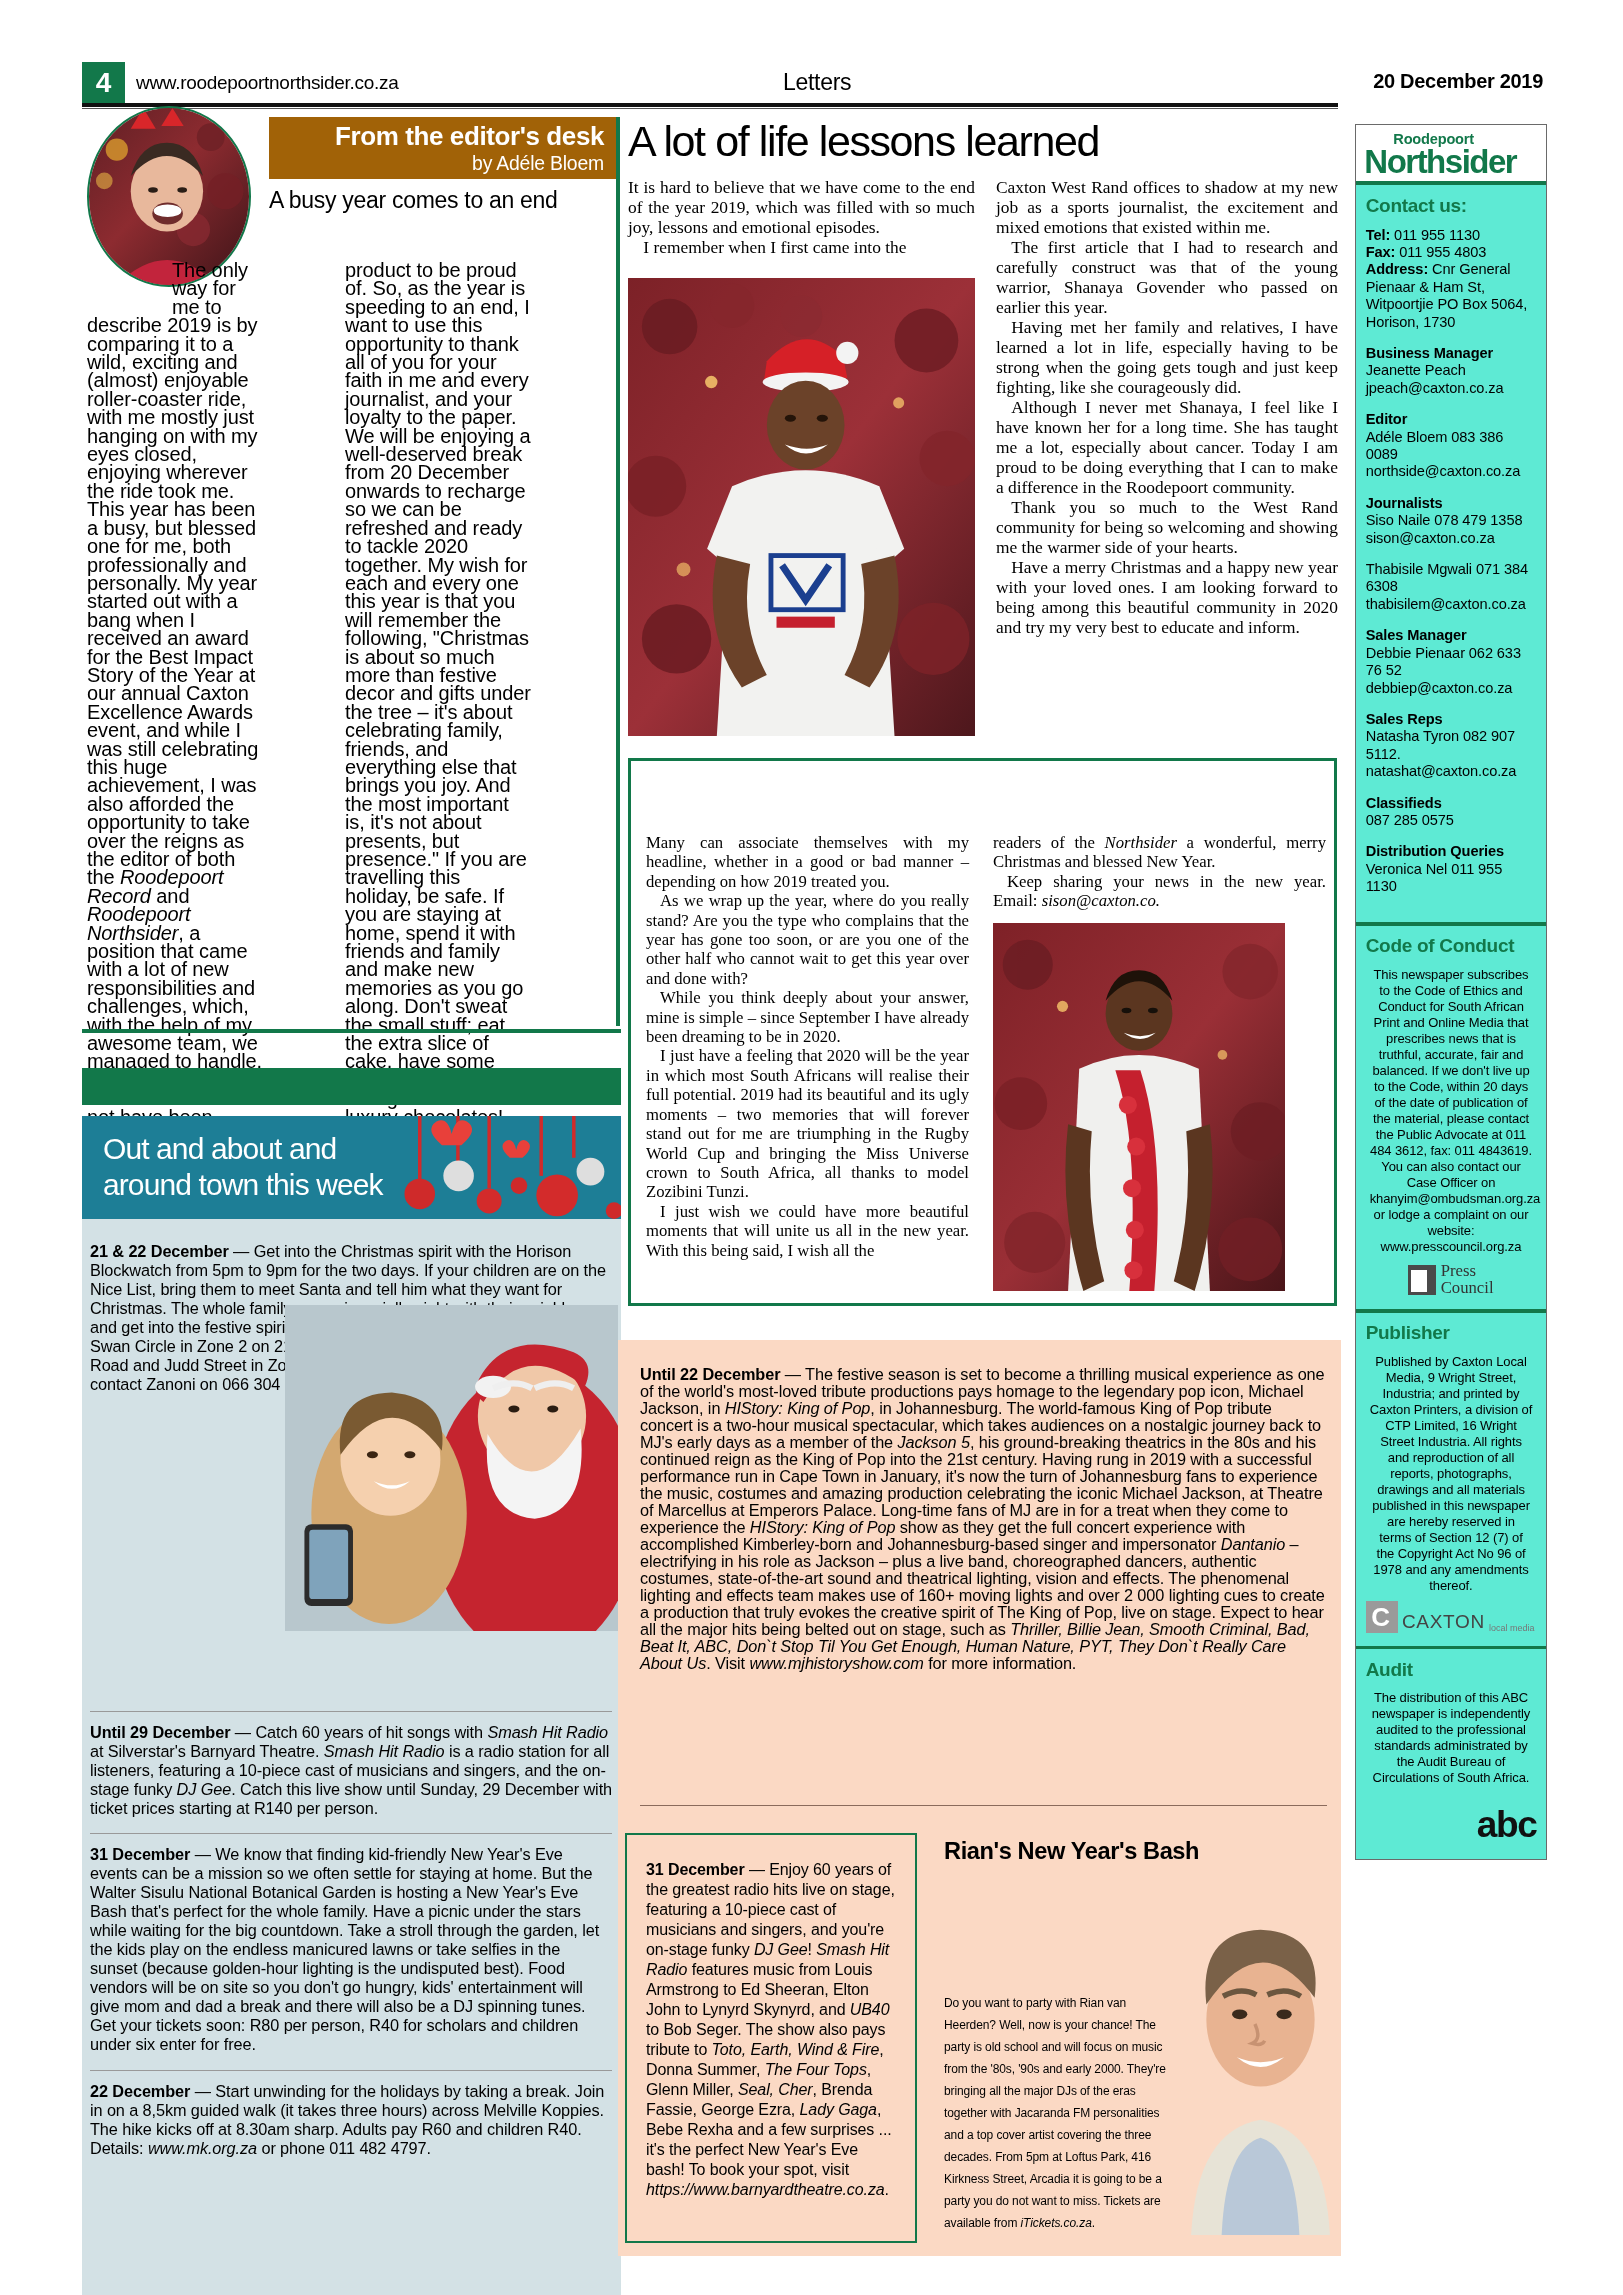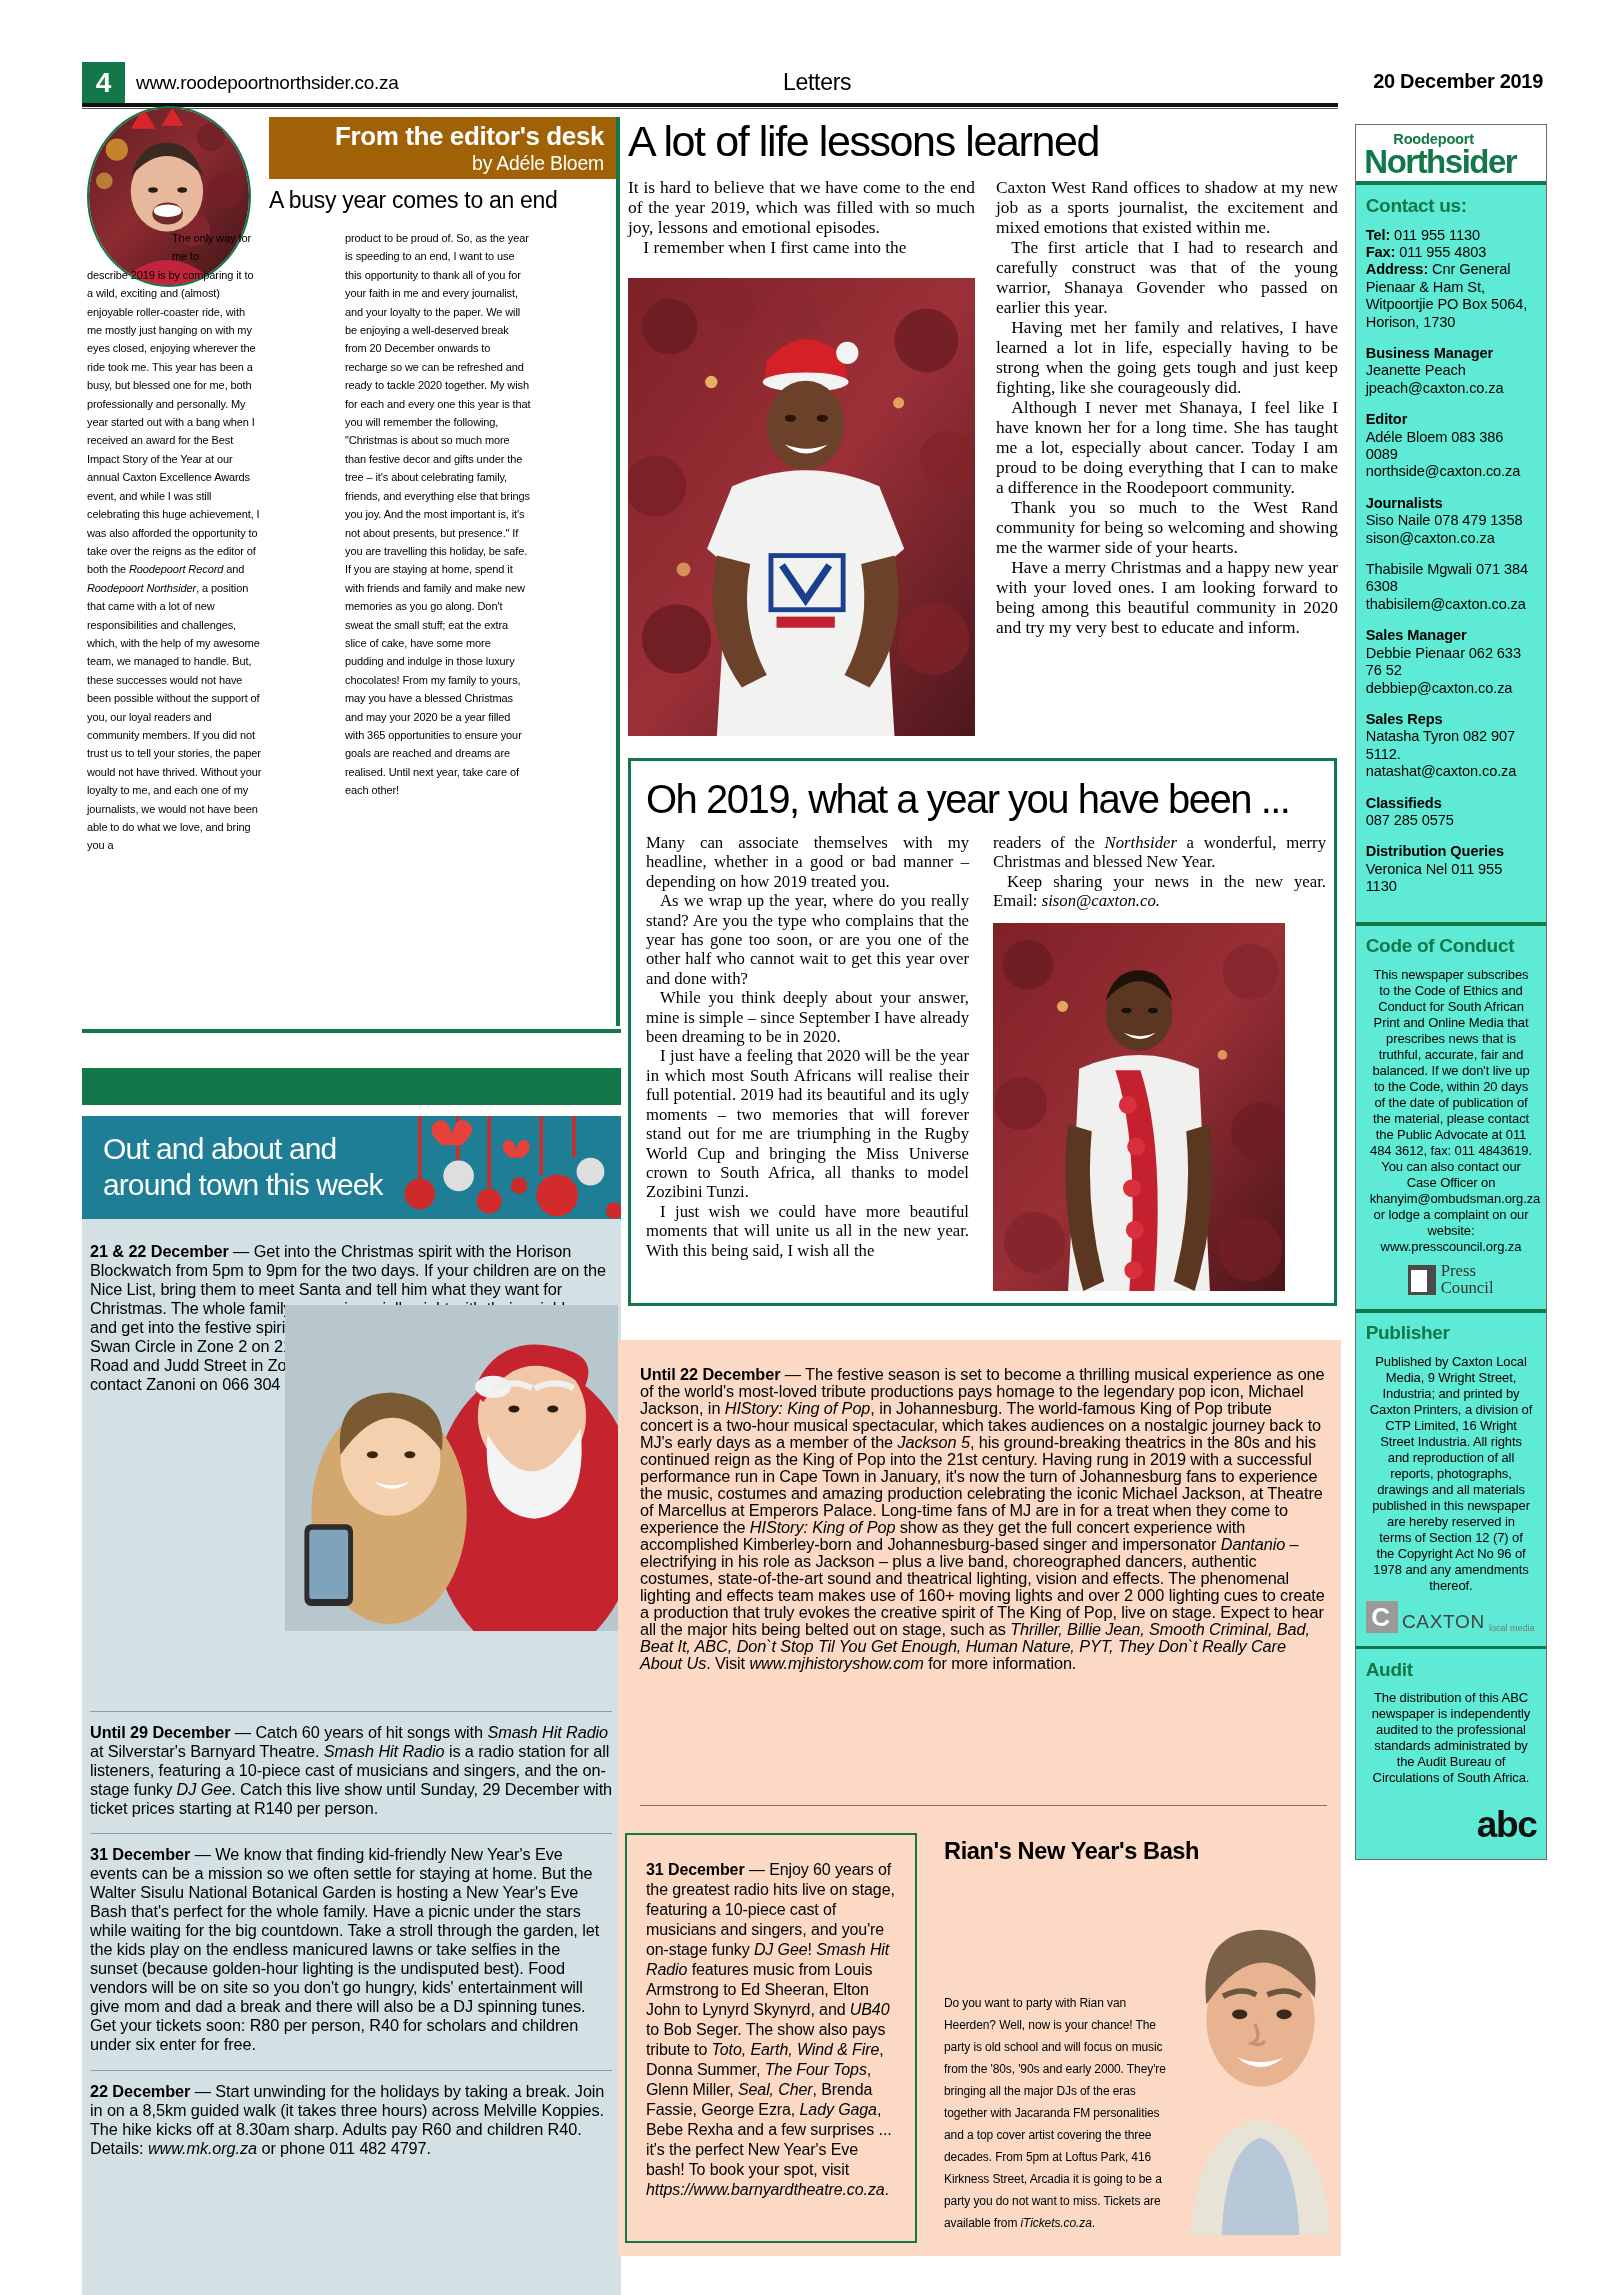--- a/index.html
+++ b/index.html
@@ -18,21 +18,21 @@
   .rule-thin{position:absolute;left:82px;top:108px;width:1256px;height:1.4px;background:#555;}
 
   
   .ed-band{position:absolute;left:269px;top:117px;width:348px;height:62px;background:#a16207;}
   .ed-title{position:absolute;left:0;top:4.2px;width:335px;text-align:right;color:#fff;font-size:26px;font-weight:700;
             font-family:"Liberation Sans Narrow","Liberation Sans",sans-serif;letter-spacing:-0.4px;}
   .ed-by{position:absolute;left:0;top:35px;width:335px;text-align:right;color:#fff;font-size:19.4px;letter-spacing:-0.2px;}
   .ed-photo{position:absolute;left:87px;top:106px;width:160px;height:177px;border-radius:50%;overflow:hidden;
             border:2.1px solid #12784a;}
   .ed-kicker{position:absolute;left:269px;top:187px;width:347px;font-size:23px;letter-spacing:-0.3px;}
-  .ed-col{position:absolute;font-size:11px;line-height:18.4px;letter-spacing:-0.1px;}
+  .ed-col{position:absolute;font-size:20px;line-height:18.4px;letter-spacing:-0.1px;margin-top:32px;}
   .ed-col p{margin:0;}
   .ed-col em{font-style:italic;}
   .ed-col1{left:87px;top:229px;width:175px;}
   .ed-col1 .ind{padding-left:85px;}
   .ed-col2{left:345px;top:229px;width:187px;}
   .ed-rule-v{position:absolute;left:616px;top:117px;width:4.2px;height:909px;background:#12784a;}
   .ed-rule-b{position:absolute;left:82px;top:1029px;width:539px;height:4.2px;background:#12784a;}
 
   
   .headline1{position:absolute;left:628px;top:117px;width:708px;font-size:43px;letter-spacing:-1.4px;
@@ -232,21 +232,20 @@
   <div class="art-col art-c2">
     <p class="first">Caxton West Rand offices to shadow at my new job as a sports journalist, the excitement and mixed emotions that existed within me.</p>
     <p>The first article that I had to research and carefully construct was that of the young warrior, Shanaya Govender who passed on earlier this year.</p>
     <p>Having met her family and relatives, I have learned a lot in life, especially having to be strong when the going gets tough and just keep fighting, like she courageously did.</p>
     <p>Although I never met Shanaya, I feel like I have known her for a long time. She has taught me a lot, especially about cancer. Today I am proud to be doing everything that I can to make a difference in the Roodepoort community.</p>
     <p>Thank you so much to the West Rand community for being so welcoming and showing me the warmer side of your hearts.</p>
     <p>Have a merry Christmas and a happy new year with your loved ones. I am looking forward to being among this beautiful community in 2020 and try my very best to educate and inform.</p>
   </div>
 
   <div class="oh-box"></div>
-  <div class="oh-head">Oh 2019, what a year you have been ...</div>
 
   <div class="oh-c1">
     <p class="first">Many can associate themselves with my headline, whether in a good or bad manner – depending on how 2019 treated you.</p>
     <p>As we wrap up the year, where do you really stand? Are you the type who complains that the year has gone too soon, or are you one of the other half who cannot wait to get this year over and done with?</p>
     <p>While you think deeply about your answer, mine is simple – since September I have already been dreaming to be in 2020.</p>
     <p>I just have a feeling that 2020 will be the year in which most South Africans will realise their full potential. 2019 had its beautiful and its ugly moments – two memories that will forever stand out for me are triumphing in the Rugby World Cup and bringing the Miss Universe crown to South Africa, all thanks to model Zozibini Tunzi.</p>
     <p>I just wish we could have more beautiful moments that will unite us all in the new year. With this being said, I wish all the</p>
   </div>
 
   <div class="oh-c2">

